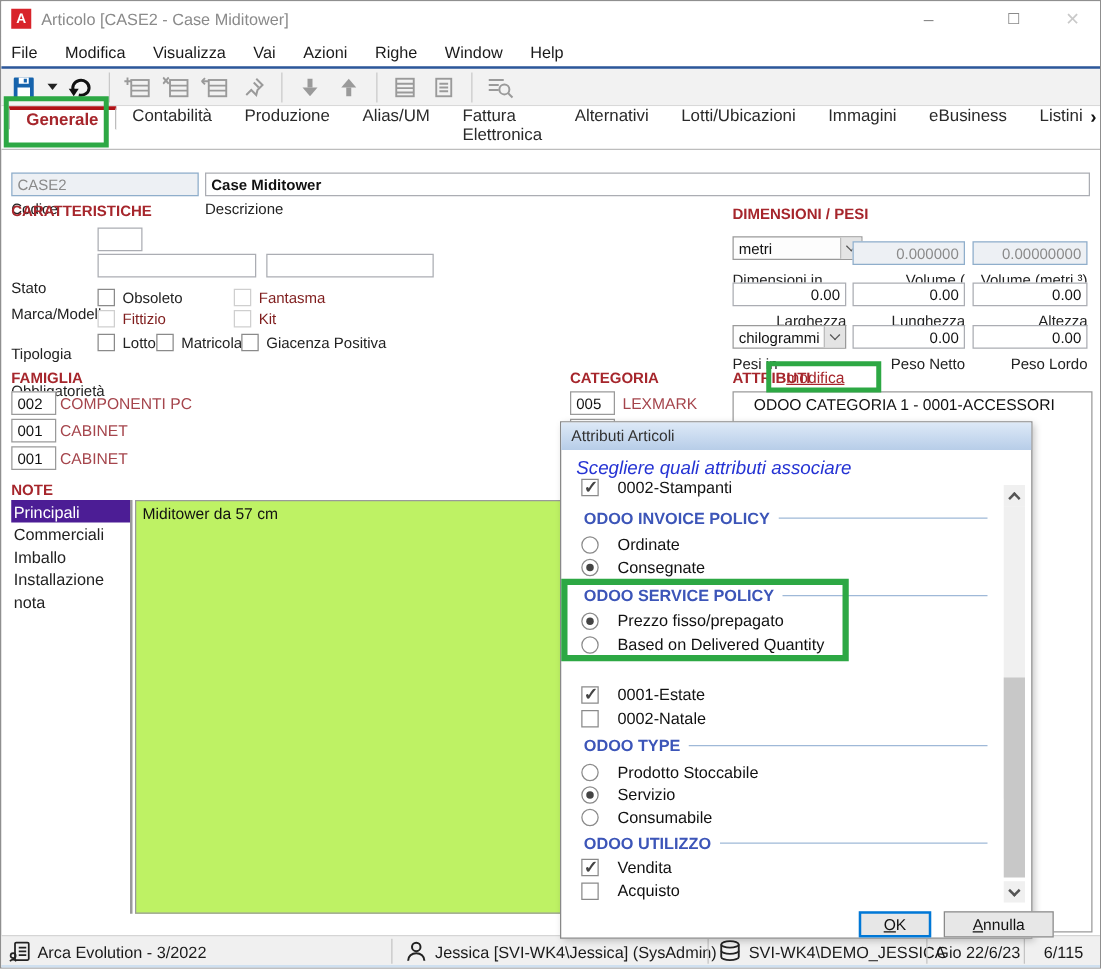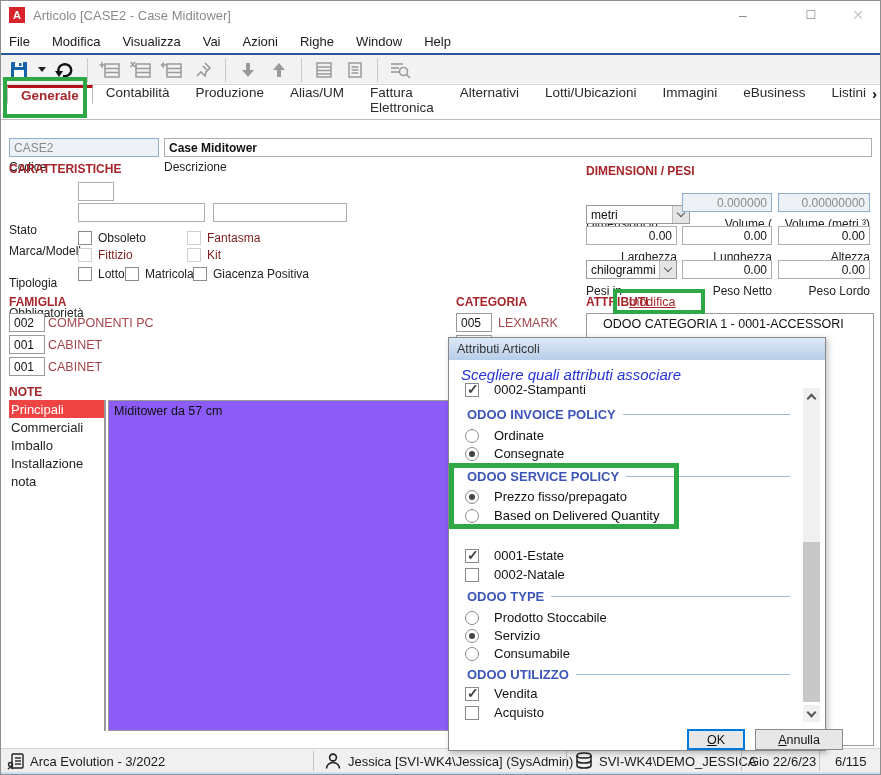--- a/index.html
+++ b/index.html
@@ -42,22 +42,22 @@
   .dd .ddbtn{width:17px;height:100%;background:#e4e4e4;border-left:1px solid #bdbdbd;display:flex;align-items:center;justify-content:center;}
   .chev{width:6px;height:6px;border-left:1.5px solid #555;border-bottom:1.5px solid #555;transform:rotate(-45deg);margin-top:-3px;}
   .codebox{position:absolute;width:36px;height:19px;border:1px solid #9a9a9a;background:#fff;font-size:12px;color:#111;display:flex;align-items:center;padding-left:4px;}
   .famlbl{position:absolute;font-size:12.5px;color:#A5454C;white-space:nowrap;}
   .link{position:absolute;font-size:12.5px;color:#A6262C;text-decoration:underline;white-space:nowrap;}
   .listbox{position:absolute;border:1px solid #9a9a9a;background:#fff;overflow:hidden;}
   .listitem{font-size:12.5px;color:#111;padding:3px 0 2px 16px;white-space:nowrap;}
   
   .notetabs{position:absolute;left:8px;top:399px;width:97px;height:331px;border-right:2px solid #9a9a9a;background:#fff;}
   .ntab{height:18px;font-size:13px;color:#222;display:flex;align-items:center;padding-left:2px;white-space:nowrap;}
-  .ntab.active{background:#ef4444;color:#fff;}
-  .notearea{position:absolute;left:107px;top:399px;width:479px;height:331px;border:1px solid #9a9a9a;background:#8b5cf6;font-size:12.5px;color:#111;padding:3px 5px;}
+  .ntab.active{background:#4c1d95;color:#fff;}
+  .notearea{position:absolute;left:107px;top:399px;width:479px;height:331px;border:1px solid #9a9a9a;background:#bef264;font-size:12.5px;color:#111;padding:3px 5px;}
   
   .dialog{position:absolute;left:447px;top:336px;width:378px;height:414px;background:#fff;border:1px solid #888;box-shadow:2px 2px 6px rgba(0,0,0,.25);z-index:20;}
   .dlg-titlebar{position:absolute;left:0;top:0;width:100%;height:22px;background:linear-gradient(#dde9f7,#b7cde8);display:flex;align-items:center;padding-left:8px;font-size:12.5px;color:#333;}
   .dlg-heading{position:absolute;left:12px;top:28px;font-size:15px;color:#2533D4;font-style:italic;}
   .drow{position:absolute;left:0;width:345px;display:flex;align-items:center;}
   .drow .icon-slot{margin-left:16px;}
   .drow .opt-lbl{margin-left:15px;font-size:13px;color:#111;white-space:nowrap;text-align:right;}
   .grp{padding-left:18px;}
   .grp-title{color:#3C55B8;font-size:13px;font-weight:600;white-space:nowrap;}
   .grp-line{flex:1;border-top:1px solid #9FB9D8;margin-left:7px;margin-right:4px;}
@@ -248,21 +248,21 @@
   </div>
   <div class="cbrow" style="left:192px;top:266px">
     <span class="cbx"></span>
     <span>Giacenza Positiva</span>
   </div>
 
   <span class="hdr" style="left:585px;top:163px">DIMENSIONI / PESI</span>
   <span class="lbl" style="left:585px;top:180px">Dimensioni in</span>
   <span class="lbl rlbl" style="left:681px;top:180px;width:90px">Volume (</span>
   <span class="lbl rlbl" style="left:777px;top:180px;width:92px">Volume (metri ³)</span>
-  <div class="dd" style="left:585px;top:204px;width:104px">
+  <div class="dd" style="left:585px;top:188px;width:104px">
     <span class="ddlbl">metri</span>
     <span class="ddbtn">
         <span class="chev"></span>
       </span>
   </div>
   <div class="field dis num" style="left:681px;top:192px;width:90px">0.000000</div>
   <div class="field dis num" style="left:777px;top:192px;width:92px">0.00000000</div>
 
   <span class="lbl rlbl" style="left:585px;top:213px;width:91px">Larghezza</span>
   <span class="lbl rlbl" style="left:681px;top:213px;width:90px">Lunghezza</span>

